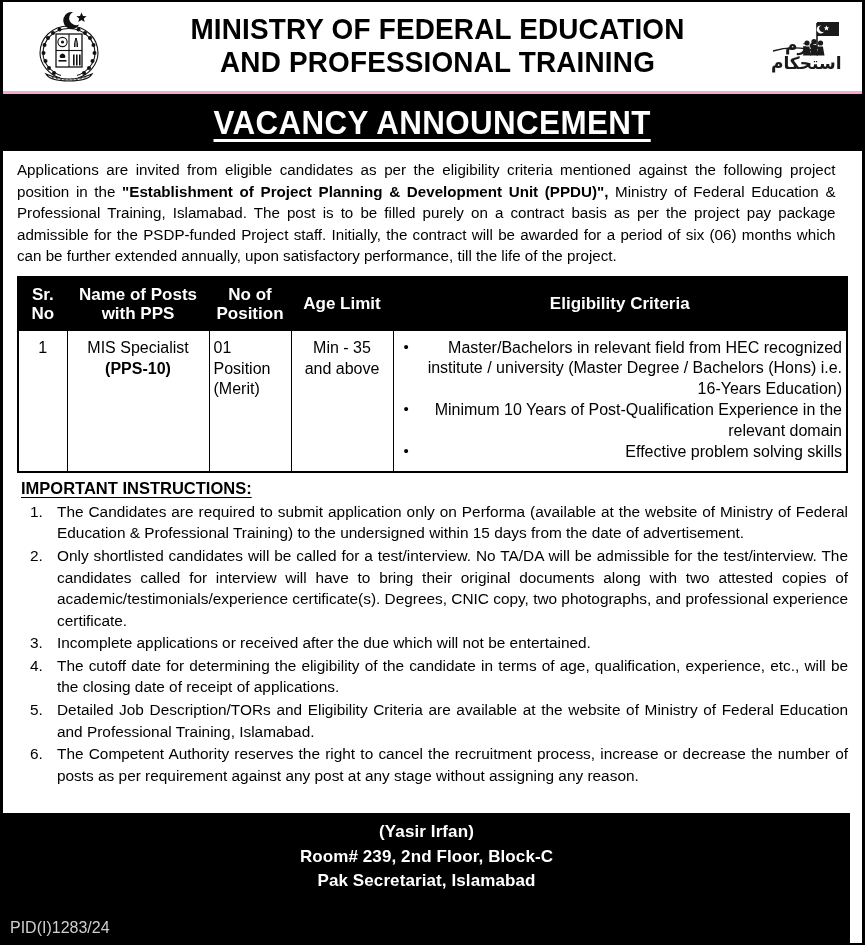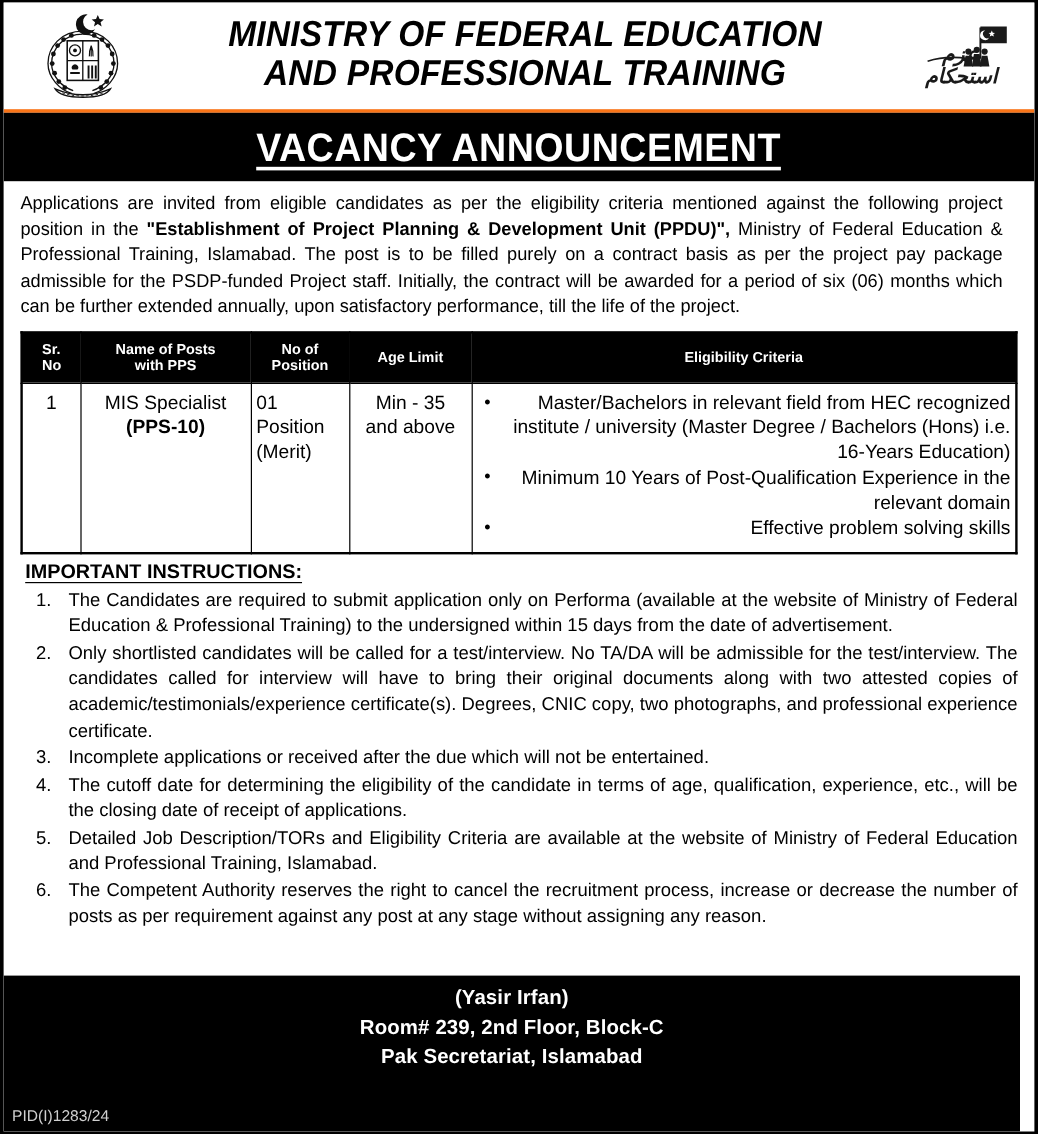--- a/index.html
+++ b/index.html
@@ -6,21 +6,21 @@
   body{font-family:"Liberation Sans",sans-serif;}
   .page{
     width:865px;height:945px;position:relative;overflow:hidden;
     background:#ffffff;box-sizing:border-box;
     border-left:3px solid #000;border-right:3px solid #000;
     border-top:2px solid #000;border-bottom:2px solid #000;
   }
   
   .header{
     height:92px;display:flex;align-items:center;background:#fff;
-    border-bottom:3px solid #f97316;box-sizing:border-box;font-style:italic;
+    border-bottom:3px solid #f9a8d4;box-sizing:border-box;
   }
   .emblem-box{width:132px;display:flex;align-items:center;justify-content:center;flex:0 0 132px;}
   .title-box{flex:1 1 auto;text-align:center;padding-bottom:2px;}
   .logo-box{width:122px;display:flex;align-items:center;justify-content:center;flex:0 0 122px;}
   .m-title{
     font-family:"Liberation Sans Narrow","Liberation Sans",sans-serif;
     font-weight:bold;font-size:30px;line-height:1.08;color:#000;
     letter-spacing:.2px;transform:scaleX(.93);transform-origin:center;
     white-space:nowrap;
   }
@@ -45,21 +45,21 @@
   .intro b{font-weight:bold;}
   
   table.vac{
     width:100%;border-collapse:collapse;table-layout:fixed;
     border:2px solid #000;
   }
   table.vac th,table.vac td{border:1px solid #000;}
   table.vac thead th{
     background:#000;color:#fff;text-align:center;vertical-align:middle;
     font-family:"Liberation Sans Narrow","Liberation Sans",sans-serif;
-    font-weight:bold;font-size:12px;line-height:1.12;padding:7px 16px;
+    font-weight:bold;font-size:17px;line-height:1.12;padding:7px 2px;
   }
   table.vac tbody td{
     background:#fff;color:#000;vertical-align:top;
     font-family:"Liberation Sans Narrow","Liberation Sans",sans-serif;
     font-size:16px;line-height:1.30;padding:7px 4px;
     height:126px;
   }
   td.c-sr{text-align:center;}
   td.c-name{text-align:center;}
   td.c-pos{text-align:left;}
@@ -93,21 +93,21 @@
     position:absolute;left:0;right:12px;bottom:0;background:#000;color:#fff;
     height:130px;text-align:center;padding-top:7px;box-sizing:border-box;
   }
   .footer .fline{
     font-family:"Liberation Sans Narrow","Liberation Sans",sans-serif;
     font-weight:bold;font-size:17px;line-height:1.45;letter-spacing:.1px;
   }
   .pid{
     position:absolute;left:7px;bottom:6px;color:#cfcfcf;
     font-family:"Liberation Sans","Liberation Sans",sans-serif;
-    font-size:13px;font-weight:normal;letter-spacing:0;
+    font-size:16px;font-weight:normal;letter-spacing:0;
   }
   svg{display:block;}
 </style>
 </head>
 <body>
 
 <div class="page">
 
   <div class="header">
 

